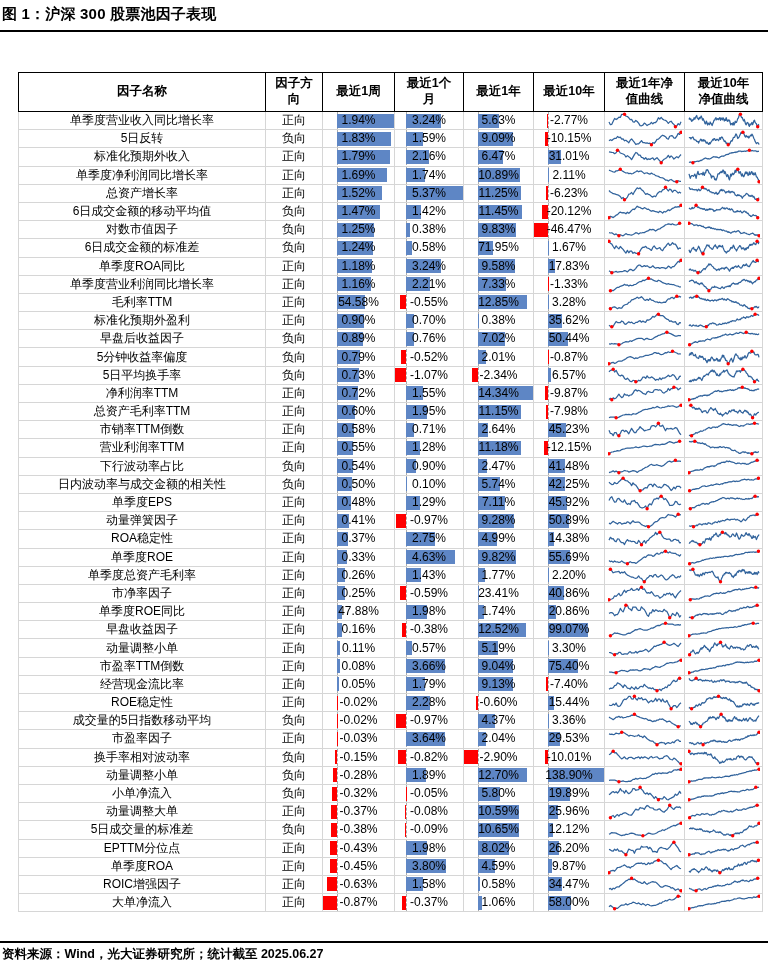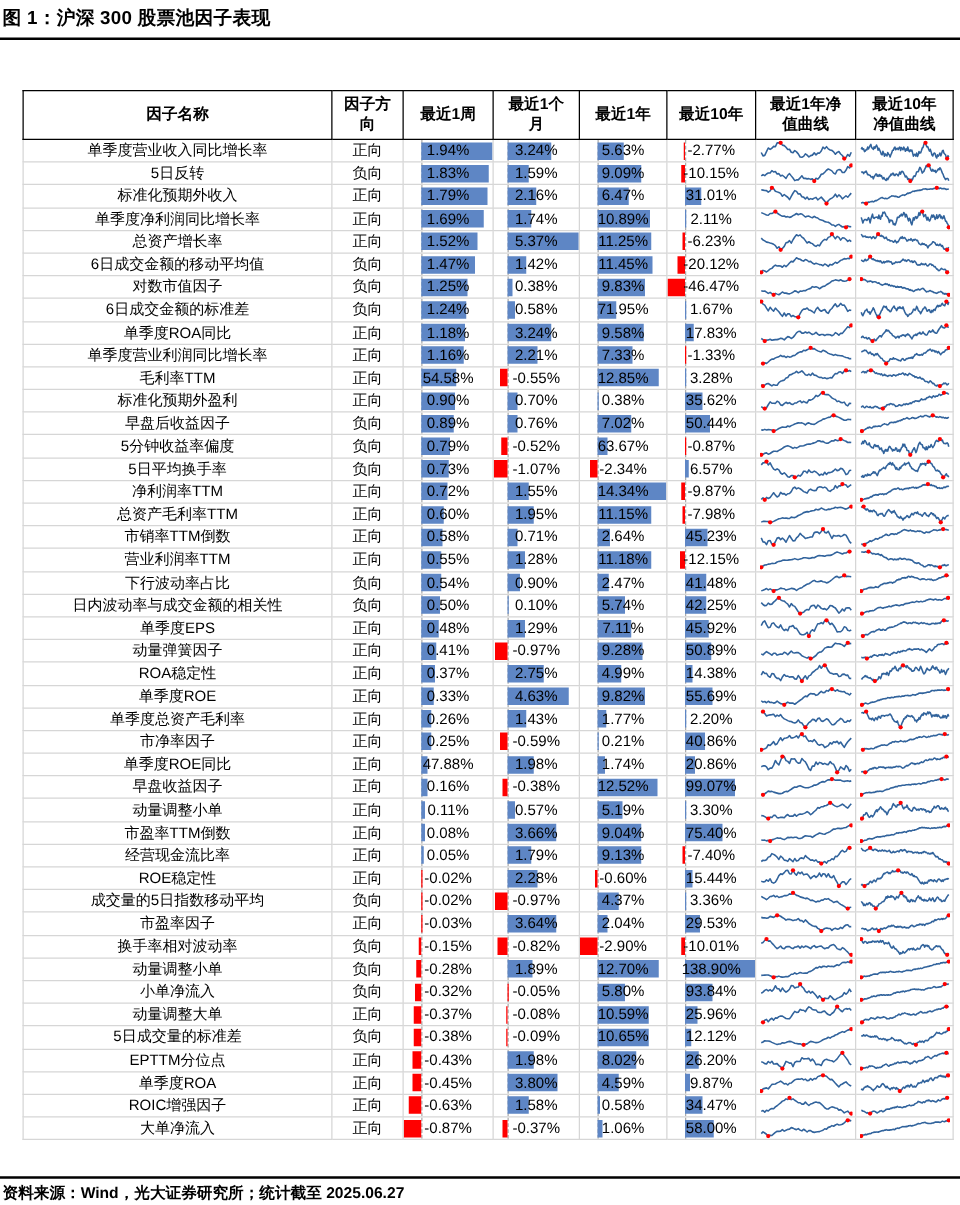--- a/index.html
+++ b/index.html
@@ -454,21 +454,21 @@
         <tr>
     <td class="c-name">5分钟收益率偏度</td>
     <td class="c-dir">负向</td>
     <td class="c-val v-w1">
       <div class="cellwrap"><div class="axisline" style="left: 20%;"></div><div class="bar" style="left: 20%; width: 32.5773%; background: rgb(94, 134, 197);"></div><span class="val">0.79%</span></div>
     </td>
     <td class="c-val v-m1">
       <div class="cellwrap"><div class="axisline" style="left: 16.6149%;"></div><div class="bar" style="width: 8.07453%; left: 8.54037%; background: rgb(255, 0, 0);"></div><span class="val">-0.52%</span></div>
     </td>
     <td class="c-val v-y1">
-      <div class="cellwrap"><div class="axisline" style="left: 20%;"></div><div class="bar" style="left: 20%; width: 11.2134%; background: rgb(94, 134, 197);"></div><span class="val">63.67%</span></div>
+      <div class="cellwrap"><div class="axisline" style="left: 20%;"></div><div class="bar" style="left: 20%; width: 11.2134%; background: rgb(94, 134, 197);"></div><span class="val">2.01%</span></div>
     </td>
     <td class="c-val v-y10">
       <div class="cellwrap"><div class="axisline" style="left: 20%;"></div><div class="bar" style="width: 0.374435%; left: 19.6256%; background: rgb(255, 0, 0);"></div><span class="val">-0.87%</span></div>
     </td>
     <td class="c-spark1">
             <svg width="74" height="17">
               <path d="M1.0 14.8 L2.4 14.5 L3.8 13.6 L5.2 13.3 L6.6 14.4 L8.1 13.8 L9.5 12.8 L10.9 12.0 L12.3 12.0 L13.7 12.2 L15.1 11.3 L16.5 10.6 L17.9 9.7 L19.4 8.6 L20.8 8.0 L22.2 7.6 L23.6 8.1 L25.0 8.8 L26.4 9.7 L27.8 8.9 L29.2 9.4 L30.6 8.7 L32.1 7.8 L33.5 7.8 L34.9 7.6 L36.3 7.0 L37.7 6.4 L39.1 6.3 L40.5 6.3 L41.9 5.7 L43.4 5.3 L44.8 4.8 L46.2 3.7 L47.6 3.6 L49.0 4.4 L50.4 4.1 L51.8 5.1 L53.2 5.6 L54.6 5.5 L56.1 4.5 L57.5 3.6 L58.9 3.8 L60.3 2.8 L61.7 3.5 L63.1 3.3 L64.5 2.2 L65.9 2.7 L67.4 3.5 L68.8 4.0 L70.2 5.0 L71.6 4.8 L73.0 5.0" fill="none" stroke="#31639c" stroke-width="1.25" stroke-linejoin="round"></path>
               <circle cx="64.5" cy="2.2" r="1.7" fill="#ff0000"></circle>
               <circle cx="1.0" cy="14.8" r="1.7" fill="#ff0000"></circle>
             </svg>
@@ -844,21 +844,21 @@
         <tr>
     <td class="c-name">市净率因子</td>
     <td class="c-dir">正向</td>
     <td class="c-val v-w1">
       <div class="cellwrap"><div class="axisline" style="left: 20%;"></div><div class="bar" style="left: 20%; width: 10.3093%; background: rgb(94, 134, 197);"></div><span class="val">0.25%</span></div>
     </td>
     <td class="c-val v-m1">
       <div class="cellwrap"><div class="axisline" style="left: 16.6149%;"></div><div class="bar" style="width: 9.16149%; left: 7.45342%; background: rgb(255, 0, 0);"></div><span class="val">-0.59%</span></div>
     </td>
     <td class="c-val v-y1">
-      <div class="cellwrap"><div class="axisline" style="left: 20%;"></div><div class="bar" style="left: 20%; width: 1.17155%; background: rgb(94, 134, 197);"></div><span class="val">0.21%</span></div>
+      <div class="cellwrap"><div class="axisline" style="left: 20%;"></div><div class="bar" style="left: 20%; width: 1.17155%; background: rgb(94, 134, 197);"></div><span class="val">23.41%</span></div>
     </td>
     <td class="c-val v-y10">
       <div class="cellwrap"><div class="axisline" style="left: 20%;"></div><div class="bar" style="left: 20%; width: 23.5335%; background: rgb(94, 134, 197);"></div><span class="val">40.86%</span></div>
     </td>
     <td class="c-spark1">
             <svg width="74" height="17">
               <path d="M1.0 14.8 L2.4 14.5 L3.8 14.0 L5.2 13.3 L6.6 10.8 L8.1 11.4 L9.5 9.9 L10.9 8.3 L12.3 10.8 L13.7 10.0 L15.1 7.4 L16.5 5.2 L17.9 7.5 L19.4 5.6 L20.8 5.4 L22.2 5.0 L23.6 3.4 L25.0 5.4 L26.4 5.3 L27.8 4.7 L29.2 3.6 L30.6 5.4 L32.1 2.9 L33.5 2.2 L34.9 4.3 L36.3 3.8 L37.7 6.3 L39.1 8.1 L40.5 7.6 L41.9 8.3 L43.4 6.7 L44.8 8.4 L46.2 10.5 L47.6 11.2 L49.0 10.5 L50.4 11.0 L51.8 13.1 L53.2 12.2 L54.6 11.5 L56.1 9.2 L57.5 10.2 L58.9 8.4 L60.3 9.0 L61.7 8.0 L63.1 10.1 L64.5 8.6 L65.9 10.8 L67.4 12.9 L68.8 10.4 L70.2 8.4 L71.6 6.9 L73.0 5.5" fill="none" stroke="#31639c" stroke-width="1.25" stroke-linejoin="round"></path>
               <circle cx="33.5" cy="2.2" r="1.7" fill="#ff0000"></circle>
               <circle cx="1.0" cy="14.8" r="1.7" fill="#ff0000"></circle>
             </svg>
@@ -1177,21 +1177,21 @@
     <td class="c-val v-w1">
       <div class="cellwrap"><div class="axisline" style="left: 20%;"></div><div class="bar" style="width: 7.35632%; left: 12.6437%; background: rgb(255, 0, 0);"></div><span class="val">-0.32%</span></div>
     </td>
     <td class="c-val v-m1">
       <div class="cellwrap"><div class="axisline" style="left: 16.6149%;"></div><div class="bar" style="width: 0.776398%; left: 15.8385%; background: rgb(255, 0, 0);"></div><span class="val">-0.05%</span></div>
     </td>
     <td class="c-val v-y1">
       <div class="cellwrap"><div class="axisline" style="left: 20%;"></div><div class="bar" style="left: 20%; width: 32.357%; background: rgb(94, 134, 197);"></div><span class="val">5.80%</span></div>
     </td>
     <td class="c-val v-y10">
-      <div class="cellwrap"><div class="axisline" style="left: 20%;"></div><div class="bar" style="left: 20%; width: 32.0461%; background: rgb(94, 134, 197);"></div><span class="val">93.84%</span></div>
+      <div class="cellwrap"><div class="axisline" style="left: 20%;"></div><div class="bar" style="left: 20%; width: 32.0461%; background: rgb(94, 134, 197);"></div><span class="val">19.89%</span></div>
     </td>
     <td class="c-spark1">
             <svg width="74" height="17">
               <path d="M1.0 9.6 L2.4 8.7 L3.8 7.3 L5.2 6.6 L6.6 7.7 L8.1 6.7 L9.5 8.0 L10.9 6.5 L12.3 3.6 L13.7 5.9 L15.1 6.0 L16.5 8.2 L17.9 5.4 L19.4 7.5 L20.8 8.7 L22.2 7.8 L23.6 6.4 L25.0 3.5 L26.4 3.6 L27.8 5.4 L29.2 4.8 L30.6 4.6 L32.1 2.2 L33.5 4.3 L34.9 5.6 L36.3 8.1 L37.7 9.1 L39.1 7.8 L40.5 9.5 L41.9 8.3 L43.4 9.8 L44.8 11.4 L46.2 13.5 L47.6 11.6 L49.0 13.3 L50.4 14.8 L51.8 13.5 L53.2 13.8 L54.6 13.8 L56.1 11.6 L57.5 12.9 L58.9 14.5 L60.3 14.8 L61.7 13.7 L63.1 13.1 L64.5 12.4 L65.9 11.6 L67.4 9.1 L68.8 10.4 L70.2 9.0 L71.6 6.3 L73.0 8.6" fill="none" stroke="#31639c" stroke-width="1.25" stroke-linejoin="round"></path>
               <circle cx="32.1" cy="2.2" r="1.7" fill="#ff0000"></circle>
               <circle cx="50.4" cy="14.8" r="1.7" fill="#ff0000"></circle>
             </svg>
           </td>
     <td class="c-spark10">
             <svg width="72" height="17">

